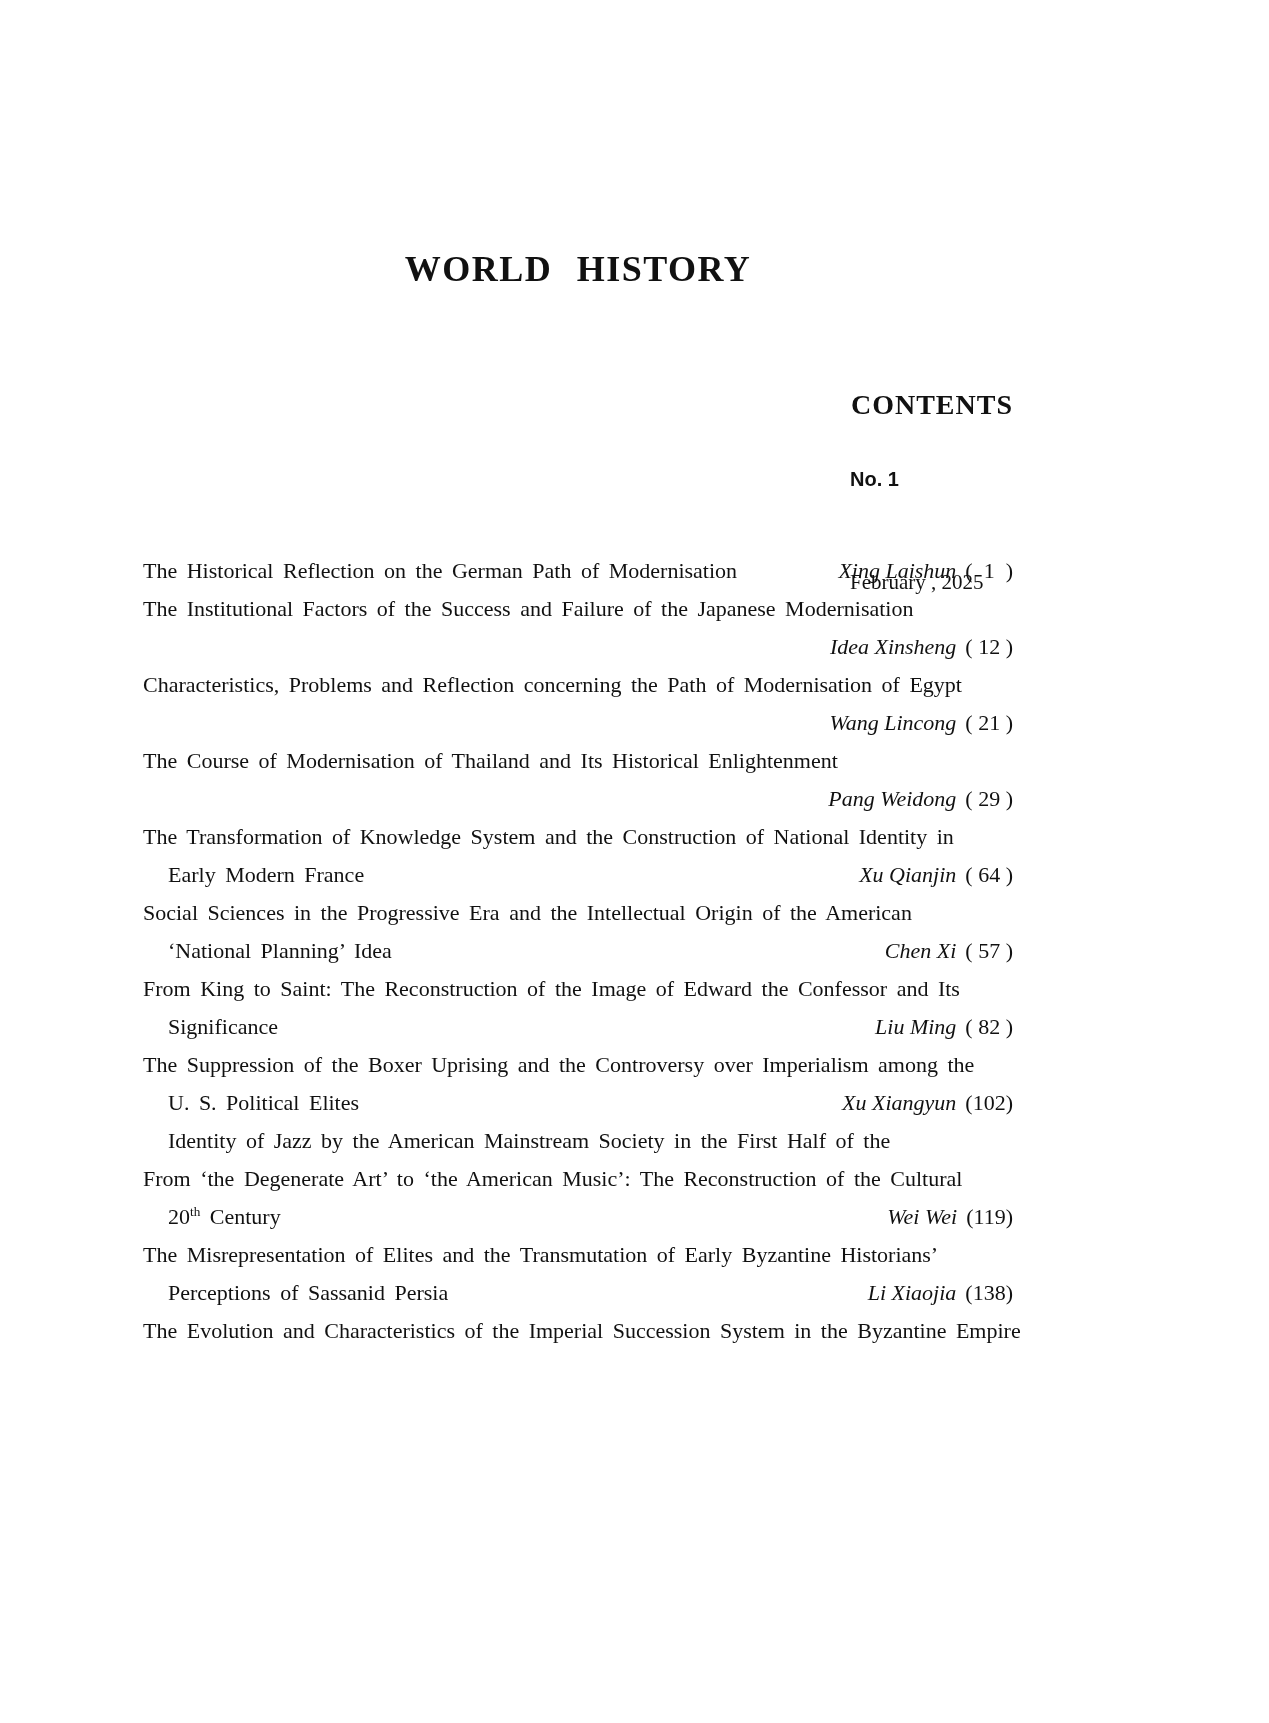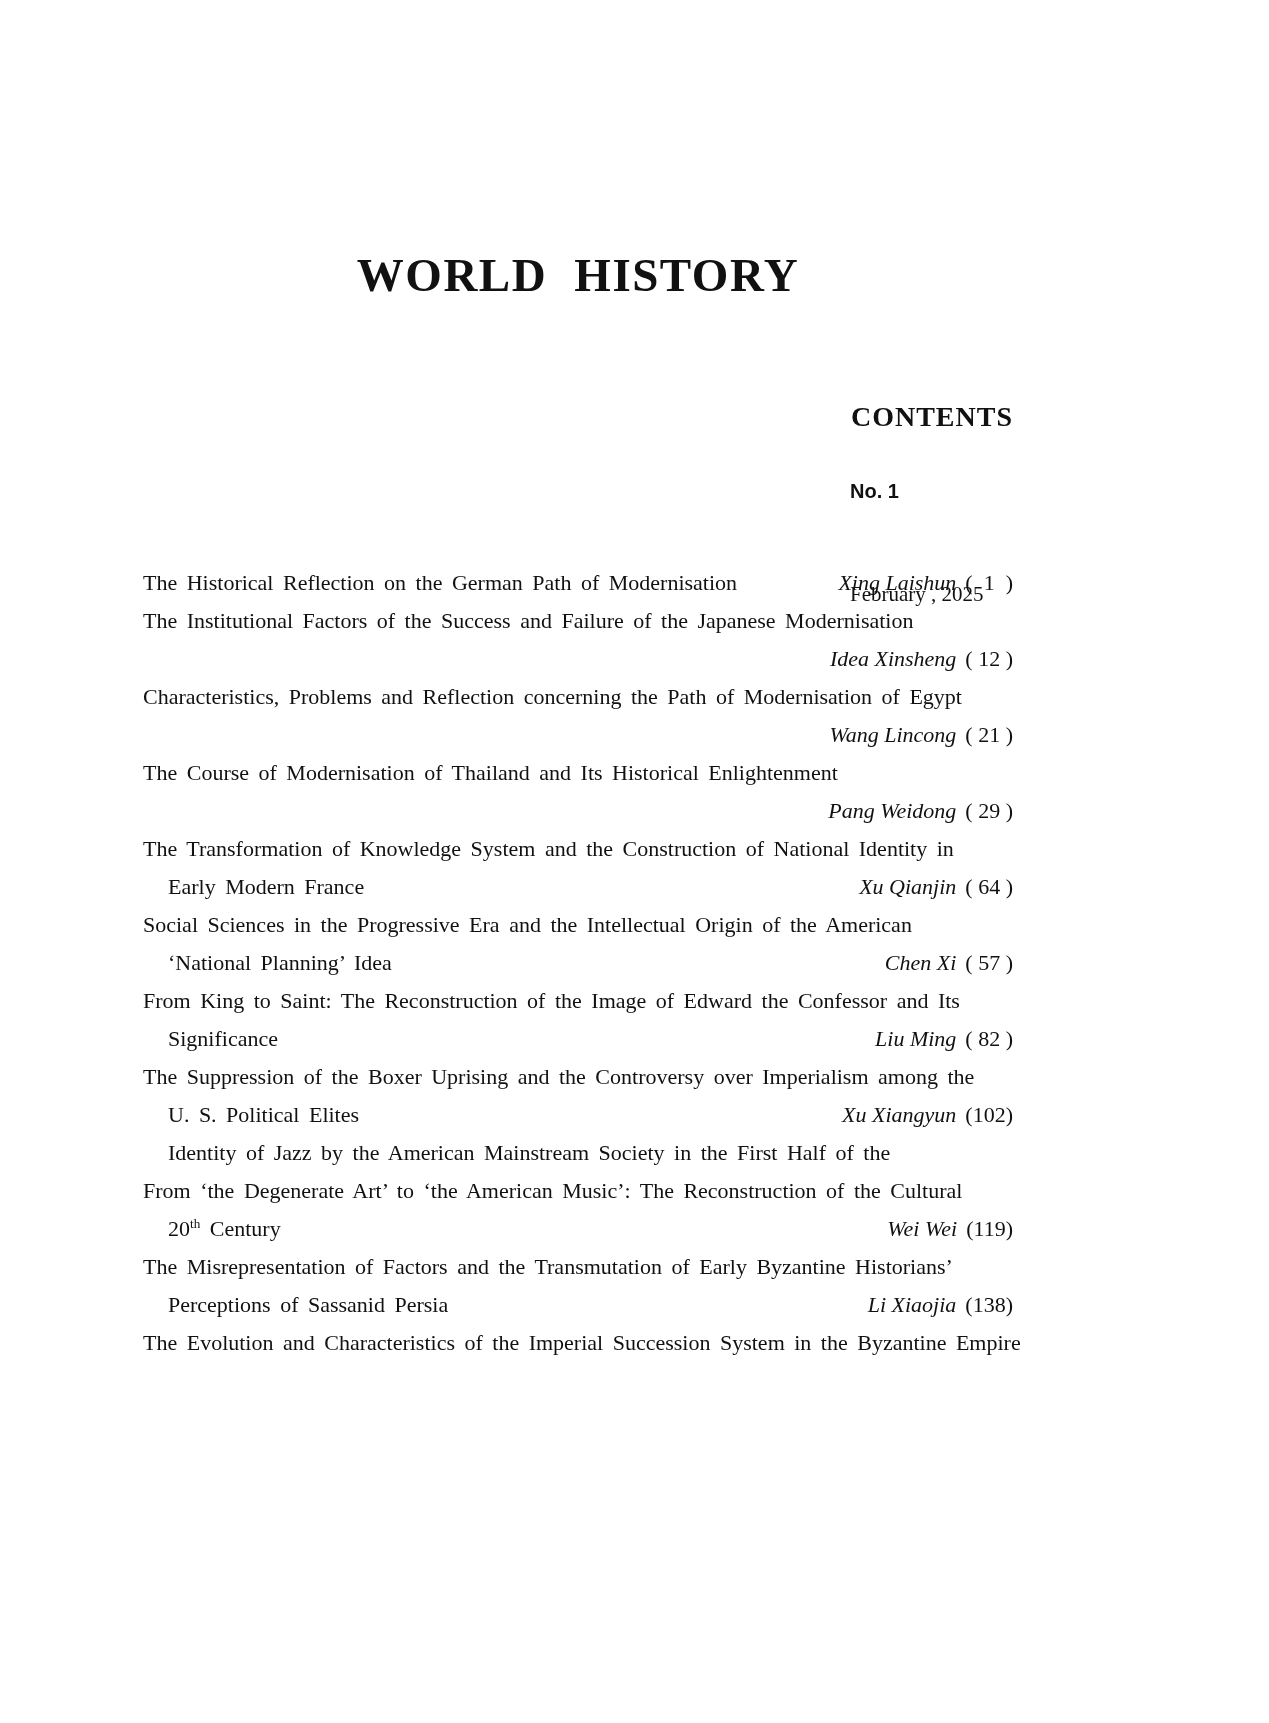--- a/index.html
+++ b/index.html
@@ -16,21 +16,21 @@
     overflow: hidden;
   }
   .content {
     margin-left: 143px;
     width: 870px;
   }
   .journal-title {
     margin: 0;
     padding-top: 250px;
     text-align: center;
-    font-size: 47px;
+    font-size: 36px;
     font-weight: bold;
     letter-spacing: 1.5px;
     word-spacing: 14px;
     line-height: 1.1;
   }
   .contents-row {
     position: relative;
     margin-top: 100px;
     height: 120px;
   }
@@ -166,21 +166,21 @@
         <span class="line-title"><span>Identity of Jazz by the American Mainstream Society in the First Half of the</span></span>
       </div>
       <div class="toc-line">
         <span class="line-title"><span>From ‘the Degenerate Art’ to ‘the American Music’: The Reconstruction of the Cultural</span></span>
       </div>
       <div class="toc-line indent">
         <span class="line-title"><span>20</span><sup>th</sup><span> Century</span></span>
         <span class="author-page"><span class="author">Wei Wei</span><span class="page">(119)</span></span>
       </div>
       <div class="toc-line">
-        <span class="line-title"><span>The Misrepresentation of Factors and the Transmutation of Early Byzantine Historians’</span></span>
+        <span class="line-title"><span>The Misrepresentation of Elites and the Transmutation of Early Byzantine Historians’</span></span>
       </div>
       <div class="toc-line indent">
         <span class="line-title"><span>Perceptions of Sassanid Persia</span></span>
         <span class="author-page"><span class="author">Li Xiaojia</span><span class="page">(138)</span></span>
       </div>
       <div class="toc-line">
         <span class="line-title"><span>The Evolution and Characteristics of the Imperial Succession System in the Byzantine Empire</span></span>
       </div>
     </div>
 

